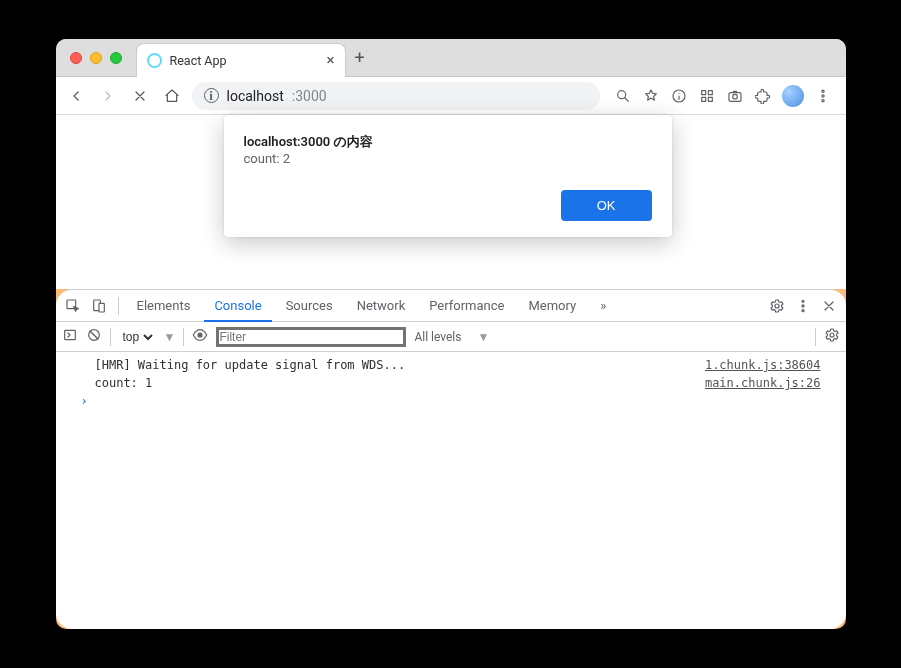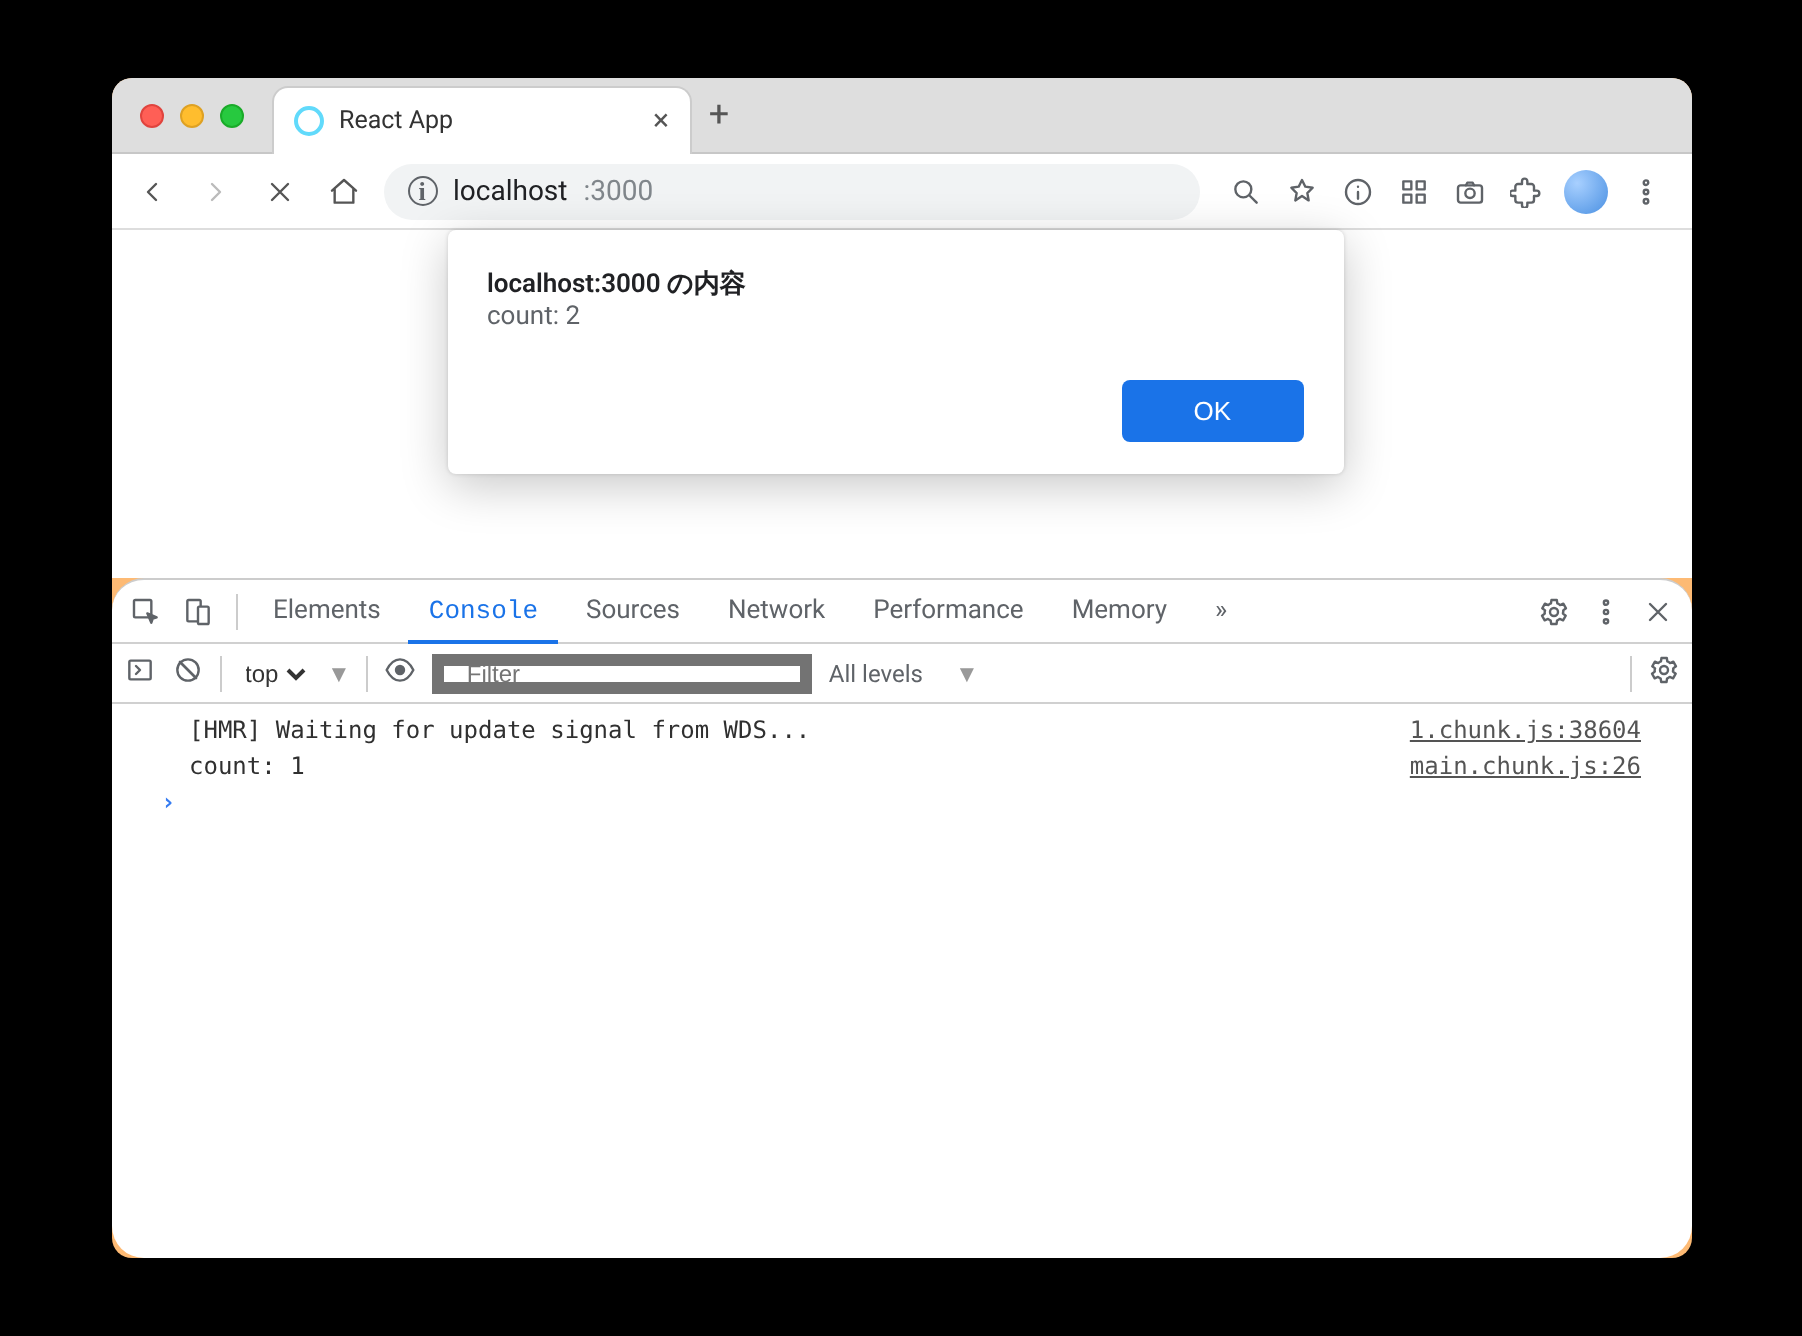--- a/index.html
+++ b/index.html
@@ -103,25 +103,25 @@
     .dialog-title{font-weight:600;color:#202124;font-size:13px;}
     .dialog-msg{color:#5f6368;margin-bottom:24px;}
     .dialog-actions{display:flex;justify-content:flex-end;}
     .btn-ok{background:#1a73e8;color:#fff;border:none;border-radius:4px;padding:8px 36px;font-size:13px;cursor:pointer;}
     
     .devtools{border-top:1px solid #ccc;background:#fff;display:flex;flex-direction:column;height:340px;border-radius:16px;}
     .dt-tabs{height:32px;display:flex;align-items:center;border-bottom:1px solid #d0d0d0;padding:0 6px;gap:4px;}
     .dt-tabs .ic{width:22px;height:22px;display:flex;align-items:center;justify-content:center;color:#5f6368;cursor:pointer;}
     .dt-tabs .sep{width:1px;height:18px;background:#ccc;margin:0 4px;}
     .dt-tab{padding:0 10px;height:32px;display:flex;align-items:center;color:#5f6368;cursor:pointer;font-size:13px;}
-    .dt-tab.active{color:#1a73e8;border-bottom:2px solid #1a73e8;margin-bottom:-1px;font-family:Liberation Mono, monospace;}
+    .dt-tab.active{color:#1a73e8;border-bottom:2px solid #1a73e8;margin-bottom:-1px;}
     .dt-tabs .spacer{flex:1;}
     .dt-toolbar{height:30px;display:flex;align-items:center;border-bottom:1px solid #d0d0d0;padding:0 6px;gap:8px;font-size:12px;color:#5f6368;}
     .dt-toolbar select{border:none;background:transparent;font-size:12px;color:#333;padding:3px 0;}
-    .dt-toolbar .filter{border:6px solid #737373;height:20px;width:190px;padding:0 11px;font-size:12px;}
+    .dt-toolbar .filter{border:3px solid #737373;height:20px;width:190px;padding:0 0;font-size:12px;}
     .dt-toolbar .sep{width:1px;height:18px;background:#ccc;}
     .dt-toolbar .levels{display:flex;align-items:center;gap:16px;}
     .console-body{flex:1;font-family:Menlo,Consolas,monospace;font-size:12px;padding:4px 15px;overflow:auto;}
     .log-row{display:flex;padding:2px 10px 2px 24px;align-items:baseline;}
     .log-msg{flex:1;color:#303030;}
     .log-src{color:#545454;text-decoration:underline;cursor:pointer;}
     .prompt{color:#367cf1;font-family:Menlo,monospace;padding:2px 10px;font-weight:bold;}
     svg{width:16px;height:16px;stroke:currentColor;fill:none;stroke-width:1.8;stroke-linecap:round;stroke-linejoin:round;}
   </style>
 </head>

